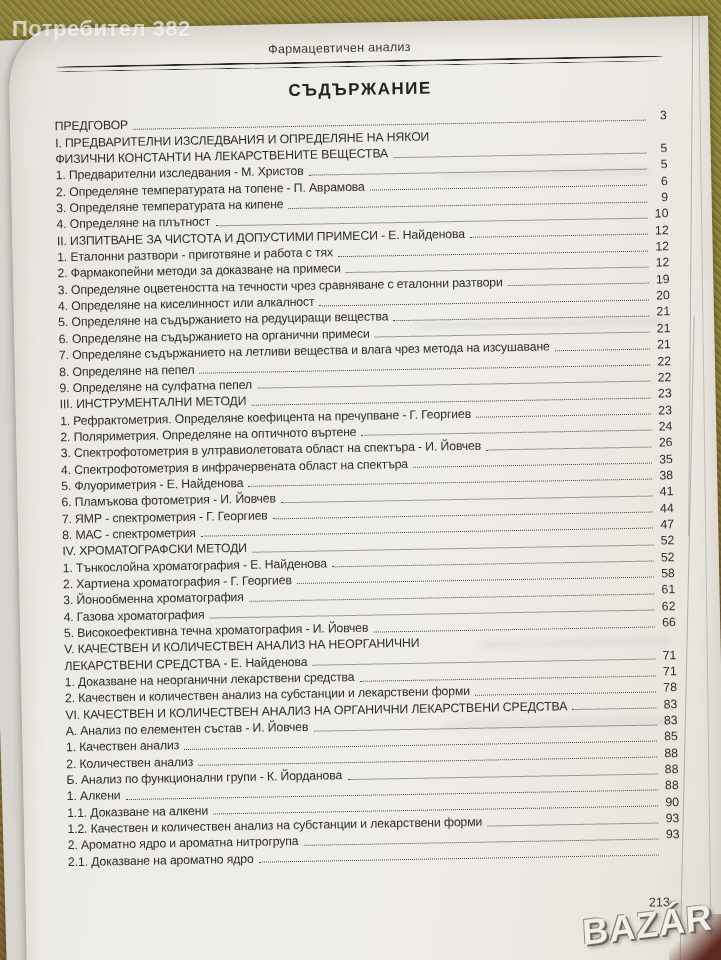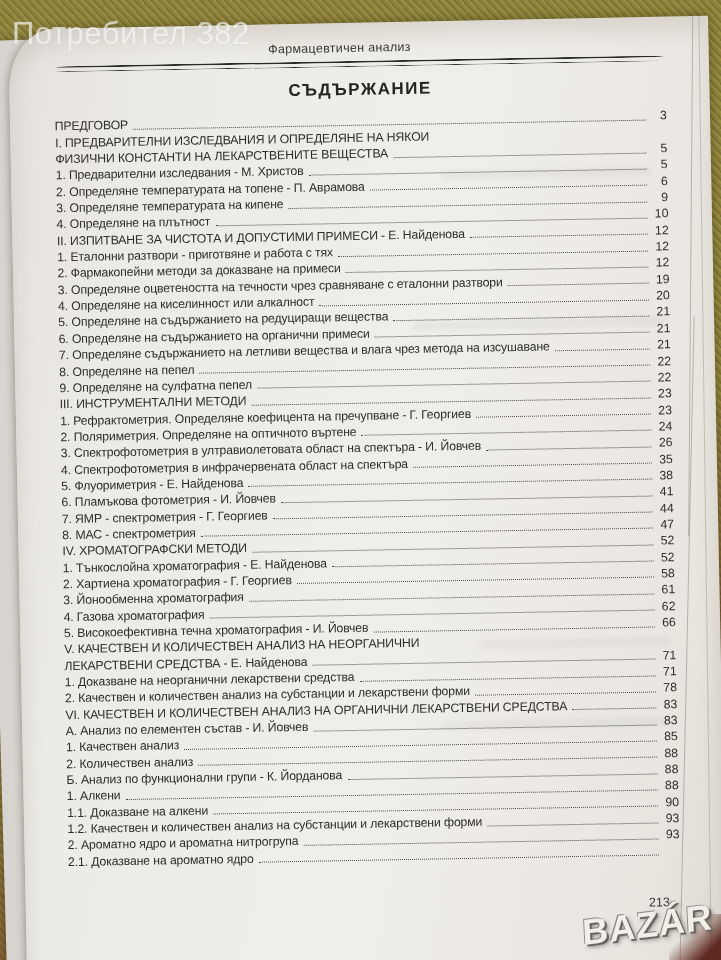--- a/index.html
+++ b/index.html
@@ -61,21 +61,21 @@
   }
   .row .nodots{flex:1 1 auto;}
   .row .pg{flex:0 0 auto;min-width:18px;text-align:right;color:#2f2d2a;}
   .footer-num{
     position:absolute;left:44px;top:878px;width:600px;text-align:right;
     font-size:12.5px;color:#3a3835;transform:rotate(.1deg);
   }
   
   .wm-user{
     position:absolute;left:12px;top:16px;
-    font-size:31px;font-weight:normal;letter-spacing:.5px;
+    font-size:22px;font-weight:bold;letter-spacing:.5px;
     color:rgba(255,255,255,.62);text-shadow:0 0 2px rgba(180,180,180,.25);
   }
   .wm-logo{
     position:absolute;right:8px;bottom:14px;
     font-size:36px;font-weight:bold;letter-spacing:1px;
     transform:rotate(-7deg) skewX(-4deg);
     color:#f2efe9;
     text-shadow:2px 2px 0 #6a6560,-1px -1px 0 #8f8a84,3px 3px 4px rgba(60,50,40,.5);
   }
   

